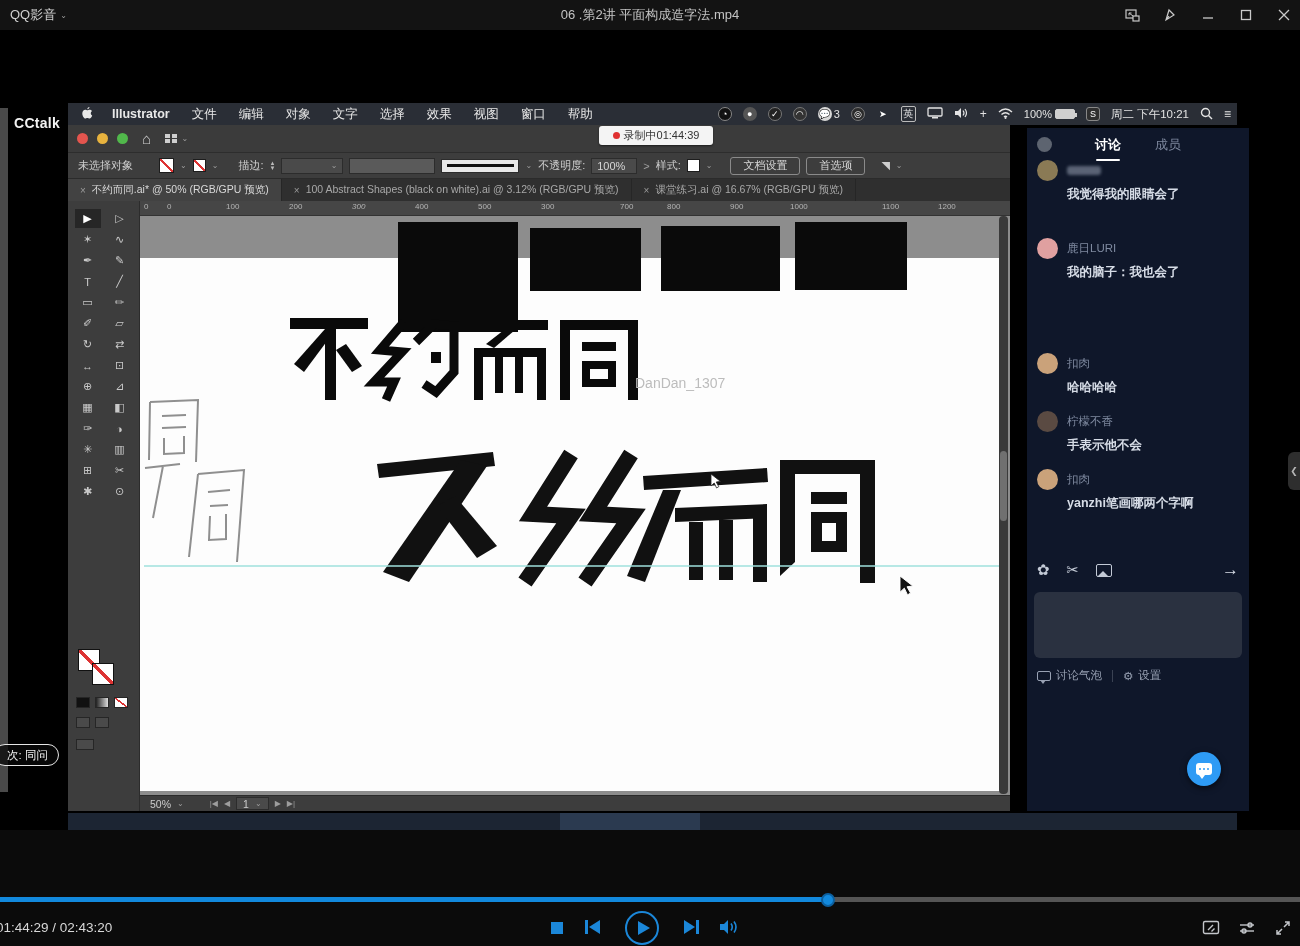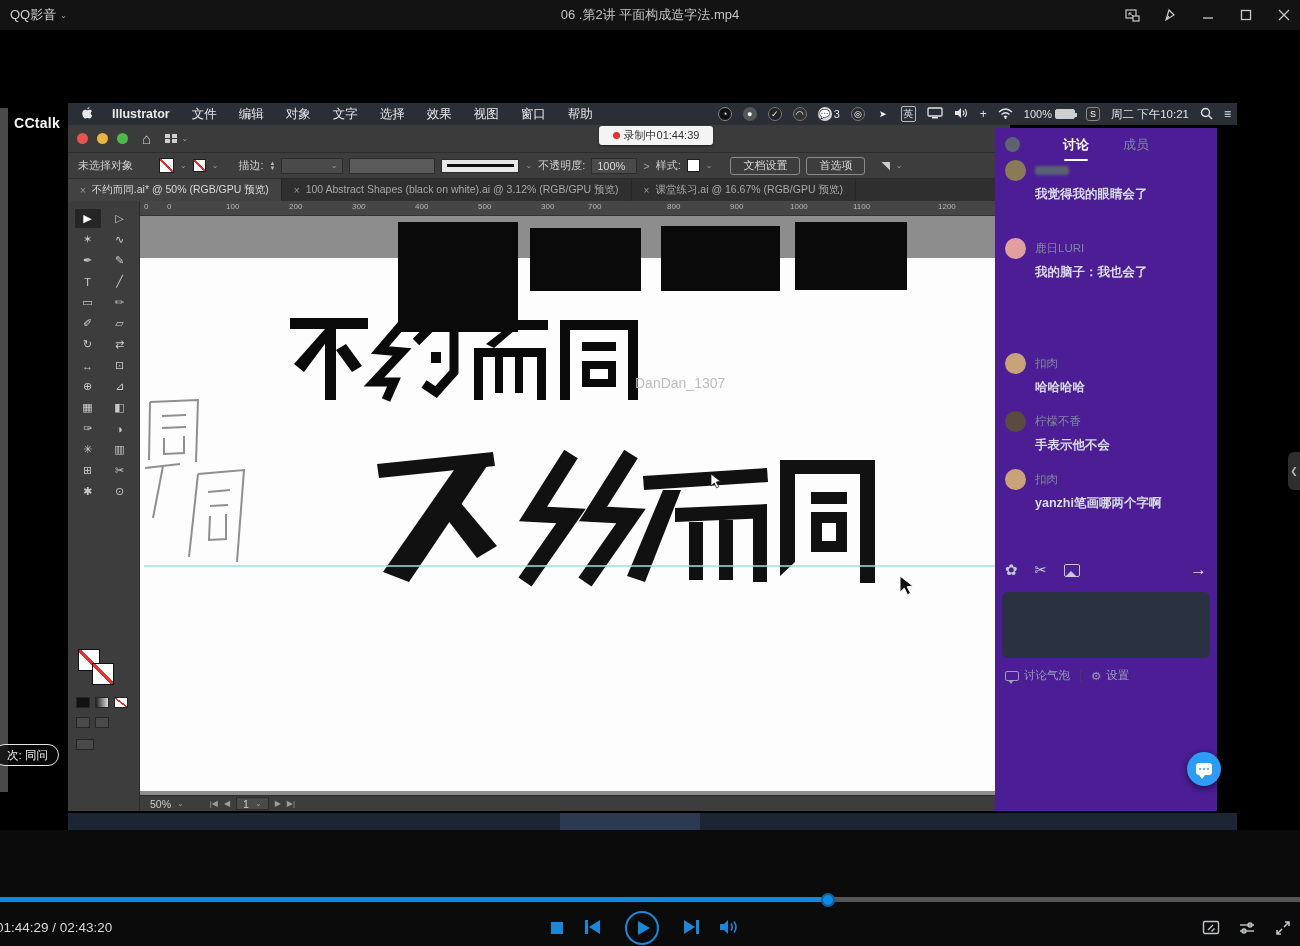--- a/index.html
+++ b/index.html
@@ -79,21 +79,21 @@
   #ruler .rn { position:absolute; top:1px; font-size:8px; color:#b5b5b5; }
   #canvas { position:absolute; left:0; top:15px; width:870px; height:579px; background:#8d8d8d; overflow:hidden; }
   #vscroll { position:absolute; right:2px; top:15px; width:9px; height:578px; background:#3a3a3a; border-radius:4px; }
   #vscroll .thumb { position:absolute; left:1px; width:7px; height:70px; top:235px; background:#707070; border-radius:4px; }
   #aistatus { position:absolute; left:0; top:594px; width:870px; height:16px; background:#3d3d3d; border-top:1px solid #2b2b2b;
     display:flex; align-items:center; font-size:10.5px; color:#cdcdcd; gap:6px; padding-left:10px; }
   #aistatus .navg { color:#9d9d9d; font-size:8px; }
   #aistatus .abox { background:#4a4a4a; border:1px solid #2c2c2c; padding:0 6px; height:13px; display:flex; align-items:center; gap:6px; }
 
   
-  #chat { left:995px; top:98px; width:222px; height:683px; background:#4c1d95; color:#cdd3de; }
+  #chat { left:1027px; top:98px; width:222px; height:683px; background:#0f172a; color:#cdd3de; }
   #chat .hdr { position:relative; height:34px; display:flex; align-items:center; justify-content:center; gap:34px; font-size:13px; }
   #chat .hdr .ava0 { position:absolute; left:10px; top:9px; width:15px; height:15px; border-radius:50%; background:#5d6470; }
   .ctab { color:#7f8aa0; position:relative; }
   .ctab.active { color:#fff; font-weight:bold; }
   .ctab.active:after { content:""; position:absolute; left:50%; transform:translateX(-50%); bottom:-7px; width:24px; height:2.5px; background:#fff; border-radius:2px; }
   .msg { position:absolute; left:10px; width:202px; }
   .msg .nrow { display:flex; align-items:center; gap:9px; }
   .msg .av { width:21px; height:21px; border-radius:50%; flex:none; }
   .msg .nm { font-size:11.5px; color:#7f8aa0; }
   .msg .blurname { width:34px; height:9px; background:#5a6375; border-radius:3px; filter:blur(1.5px); }
@@ -373,25 +373,25 @@
       <div class="abs" id="canvaszone">
         <div id="ruler">
           <span class="rn" style="left:4px;">0</span>
           <span class="rn" style="left:27px;">0</span>
           <span class="rn" style="left:86px;">100</span>
           <span class="rn" style="left:149px;">200</span>
           <span class="rn" style="left:212px;font-style:italic;">300</span>
           <span class="rn" style="left:275px;">400</span>
           <span class="rn" style="left:338px;">500</span>
           <span class="rn" style="left:401px;">300</span>
-          <span class="rn" style="left:448px;">700</span>
+          <span class="rn" style="left:480px;">700</span>
           <span class="rn" style="left:527px;">800</span>
           <span class="rn" style="left:590px;">900</span>
           <span class="rn" style="left:650px;">1000</span>
-          <span class="rn" style="left:713px;">1100</span>
+          <span class="rn" style="left:742px;">1100</span>
           <span class="rn" style="left:798px;">1200</span>
         </div>
 
         <div id="canvas">
           <svg width="870" height="579" viewBox="0 0 870 579">
 
             <rect x="0" y="0" width="870" height="579" fill="#8d8d8d"></rect>
             <rect x="0" y="42" width="868" height="533" fill="#fdfdfd"></rect>
 
             <g fill="#0a0a0a">

